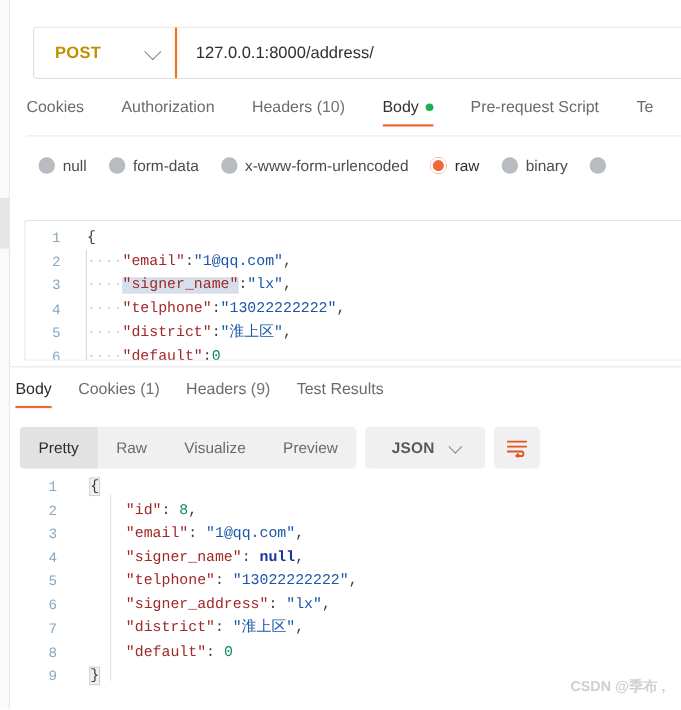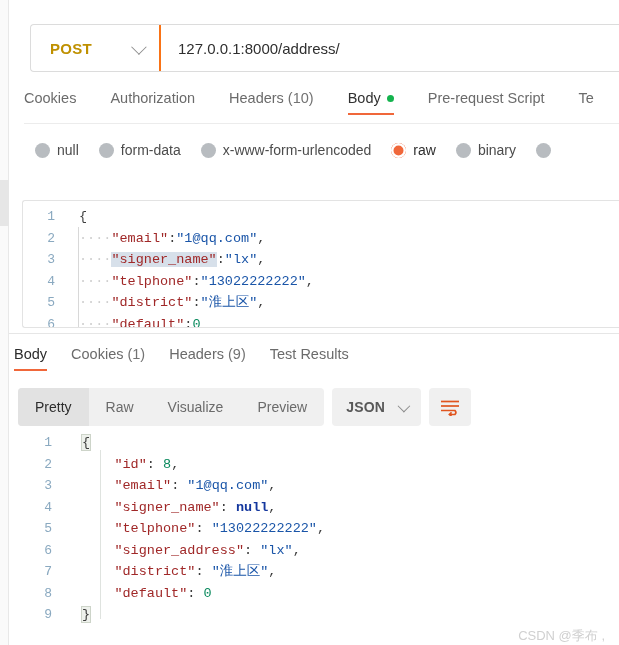--- a/index.html
+++ b/index.html
@@ -227,21 +227,21 @@
   .seg.active {
     background: #e2e2e2;
     color: #2d2d2d;
   }
   .fmt-select {
     margin-left: 8px;
     height: 38px;
     background: #f0f0f0;
     border-radius: 4px;
     display: flex; align-items: center;
-    padding: 0 14px;
+    padding: 0 24px;
     cursor: pointer;
   }
   .fmt-label {
     font-size: 14px; color: #585858;
     font-weight: bold; letter-spacing: 0.2px;
   }
   .fmt-chev {
     width: 9px; height: 9px;
     border-right: 1.5px solid #8b8b8b;
     border-bottom: 1.5px solid #8b8b8b;
@@ -265,23 +265,24 @@
   .res-body .ctext { padding-left: 20px; }
   .res-indent-guide {
     position: absolute;
     left: 86px; top: 18px;
     width: 1px; height: 169px;
     background: #dfe3df;
   }
 
   
   .watermark {
-    position: absolute; right: 14px; bottom: 0;
+    position: absolute; right: 14px; bottom: 12px;
     font-size: 13px; color: #d0d0d0;
     white-space: nowrap;
+    font-weight: bold;
   }
 </style>
 </head>
 <body>
 
 <div id="app">
 
   <div class="left-gutter">
     <div class="sidebar-handle"></div>
   </div>

